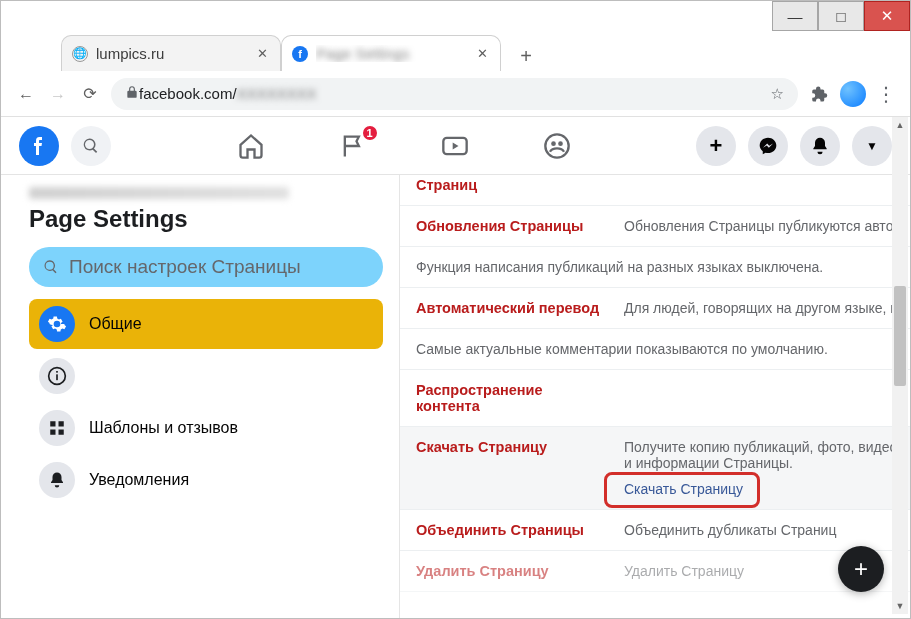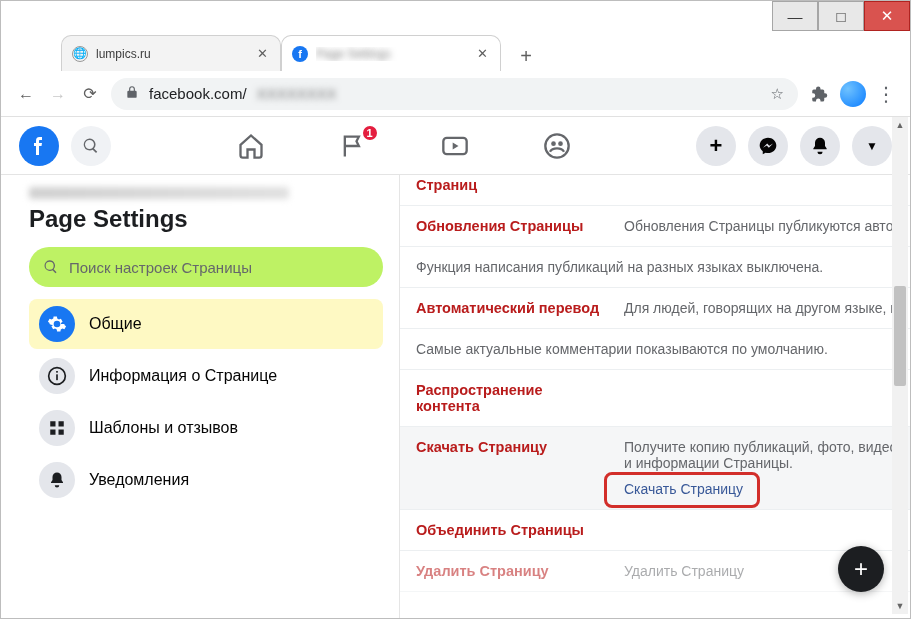--- a/index.html
+++ b/index.html
@@ -9,29 +9,29 @@
   .win-controls { position: absolute; top: 0; right: 0; height: 30px; display: flex; }
   .win-btn { width: 46px; height: 30px; display: flex; align-items: center; justify-content: center; font-size: 15px; color:#3b3b3b; background:#e8e8e8; border-left:1px solid #c0c0c0;}
   .win-btn.minimize{border:1px solid #a6a6a6;}
   .win-btn.maximize{border:1px solid #a6a6a6;}
   .win-btn.close { background: #d9534f; color: #fff; border:1px solid #b02320;}
   
   .tabs { position: absolute; top: 30px; left: 60px; right: 0; height: 40px; display: flex; align-items: flex-end; }
   .tab { height: 36px; min-width: 220px; max-width:240px; border-radius: 10px 10px 0 0; padding: 0 10px; display: flex; align-items: center; gap: 8px; background:#fff;border:1px solid #d0d0d0;border-bottom:none;}
   .tab.inactive{background:#f3f3f3;}
   .tab .favicon { width: 16px; height: 16px; border-radius: 50%; display:flex;align-items:center;justify-content:center;font-size:11px;}
-  .tab .title { flex:1; font-size: 12px; color: #3c3c3c; overflow:hidden;white-space:nowrap;text-overflow:ellipsis;}
+  .tab .title { flex:1; font-size: 15px; color: #3c3c3c; overflow:hidden;white-space:nowrap;text-overflow:ellipsis;}
   .tab .title.blur{color:transparent;text-shadow:0 0 6px rgba(0,0,0,.5);}
   .tab .tab-x{font-size:13px;color:#5f5f5f;padding:2px;}
   .newtab{width:30px;height:30px;margin-left:10px;display:flex;align-items:center;justify-content:center;font-size:20px;color:#5f5f5f;border-radius:50%;}
   
   .addrbar{position:absolute;top:70px;left:0;right:0;height:46px;display:flex;align-items:center;padding:0 14px;gap:10px;border-bottom:1px solid #e1e1e1;background:#fff;}
   .nav-ico{width:22px;height:22px;display:flex;align-items:center;justify-content:center;color:#5f5f5f;}
   .nav-ico.disabled{opacity:.35;}
-  .url-box{flex:1;height:32px;background:#f1f3f4;border-radius:16px;display:flex;align-items:center;padding:0 14px;gap:10px;color:#5f6368;font-size:15px;}
+  .url-box{flex:1;height:32px;background:#f1f3f4;border-radius:16px;display:flex;align-items:center;padding:0 14px;color:#5f6368;font-size:15px;}
   .url-box .host{color:#202124;}
   .url-box .path{color:#5f6368;}
   .url-box .blurchunk{color:transparent;text-shadow:0 0 6px rgba(0,0,0,.5);}
   .star{color:#5f6368;}
   .ext-ico{width:22px;height:22px;color:#5f6368;display:flex;align-items:center;justify-content:center;}
   .avatar{width:26px;height:26px;border-radius:50%;background:radial-gradient(circle at 30% 30%,#6fc2ff,#0a7cff);}
   .kebab{font-size:20px;color:#5f6368;}
   
   .viewport{position:absolute;top:116px;left:0;right:0;bottom:0;background:#fff;overflow:hidden;}
   
@@ -42,24 +42,24 @@
   .fb-center{flex:1;display:flex;align-items:center;justify-content:center;gap:70px;}
   .center-ico{width:32px;height:32px;color:#65676b;position:relative;display:flex;align-items:center;justify-content:center;}
   .badge{position:absolute;top:-6px;right:-10px;background:#e41e3f;color:#fff;font-size:11px;font-weight:600;border-radius:50%;width:18px;height:18px;display:flex;align-items:center;justify-content:center;border:2px solid #fff;}
   .fb-right{display:flex;align-items:center;gap:12px;}
   .rbtn{width:40px;height:40px;border-radius:50%;background:#e4e6eb;display:flex;align-items:center;justify-content:center;color:#050505;}
   
   .body{position:absolute;top:58px;left:0;right:0;bottom:0;display:flex;}
   .leftcol{width:398px;padding:12px 16px 0 28px;border-right:0;}
   .blurred-crumb{height:12px;width:260px;background:linear-gradient(90deg,#d0d0d0,#e0e0e0);filter:blur(3px);border-radius:3px;margin-bottom:6px;}
   .page-title{font-size:24px;font-weight:700;color:#1c1e21;margin-bottom:14px;}
-  .searchbox{height:40px;background:#bef264;border-radius:20px;display:flex;align-items:center;padding:0 14px;gap:10px;color:#65676b;font-size:15px;margin-bottom:12px;}
+  .searchbox{height:40px;background:#7dd3fc;border-radius:20px;display:flex;align-items:center;padding:0 14px;gap:10px;color:#65676b;font-size:19px;margin-bottom:12px;}
   .nav{display:flex;flex-direction:column;gap:2px;}
   .nav-item{height:50px;border-radius:8px;display:flex;align-items:center;padding:0 10px;gap:14px;font-size:16px;color:#050505;font-weight:500;}
-  .nav-item.active{background:#fef9c3;}
+  .nav-item.active{background:#eab308;}
   .nav-item .nic{width:36px;height:36px;border-radius:50%;display:flex;align-items:center;justify-content:center;background:#e4e6eb;color:#1c1e21;}
   .nav-item.active .nic{background:#1877f2;color:#fff;}
   .rightcol{flex:1;border-left:1px solid #e5e5e5;position:relative;overflow:hidden;}
   .rows{position:absolute;top:-10px;left:0;right:-6px;}
   .srow{display:flex;border-bottom:1px solid #eceff1;padding:12px 16px;gap:18px;}
   .srow.hl{background:#f5f6f7;}
   .srow .lab{width:190px;font-size:14.5px;font-weight:600;color:#b91c1c;}
   .srow .desc{flex:1;font-size:14px;color:#65676b;white-space:nowrap;overflow:hidden;}
   .dl-link{display:inline-block;margin-top:10px;color:#385898;font-size:14px;font-weight:500;}
   .callout{position:absolute;border:3px solid #d22e2a;border-radius:8px;pointer-events:none;}
@@ -194,21 +194,20 @@
             <span>Общие</span>
           </div>
           <div class="nav-item">
             <span class="nic">
                 <svg width="20" height="20" viewBox="0 0 24 24" fill="currentColor">
                   <circle cx="12" cy="12" r="10" fill="none" stroke="currentColor" stroke-width="2"></circle>
                   <rect x="11" y="10" width="2" height="7"></rect>
                   <rect x="11" y="6" width="2" height="2"></rect>
                 </svg>
               </span>
-            <span>Информация о Странице</span>
           </div>
           <div class="nav-item">
             <span class="nic">
                 <svg width="18" height="18" viewBox="0 0 24 24" fill="currentColor">
                   <rect x="3" y="3" width="7" height="7"></rect>
                   <rect x="14" y="3" width="7" height="7"></rect>
                   <rect x="3" y="14" width="7" height="7"></rect>
                   <rect x="14" y="14" width="7" height="7"></rect>
                 </svg>
               </span>
@@ -250,20 +249,21 @@
           </div>
           <div class="srow hl" style="position:relative;">
             <div class="lab">Скачать Страницу</div>
             <div class="desc" style="white-space:normal;">
               <span>Получите копию публикаций, фото, видео и информации Страницы.</span><br>
               <a class="dl-link">Скачать Страницу</a>
             </div>
           </div>
           <div class="srow">
             <div class="lab">Объединить Страницы</div>
+            <div class="desc">Объединить дубликаты Страниц</div>
           </div>
           <div class="srow" style="opacity:.55;">
             <div class="lab">Удалить Страницу</div>
             <div class="desc">Удалить Страницу</div>
           </div>
         </div>
 
         <div class="callout" style="left:204px;top:297px;width:156px;height:36px;"></div>
         <div class="fab">+</div>
       </div>

